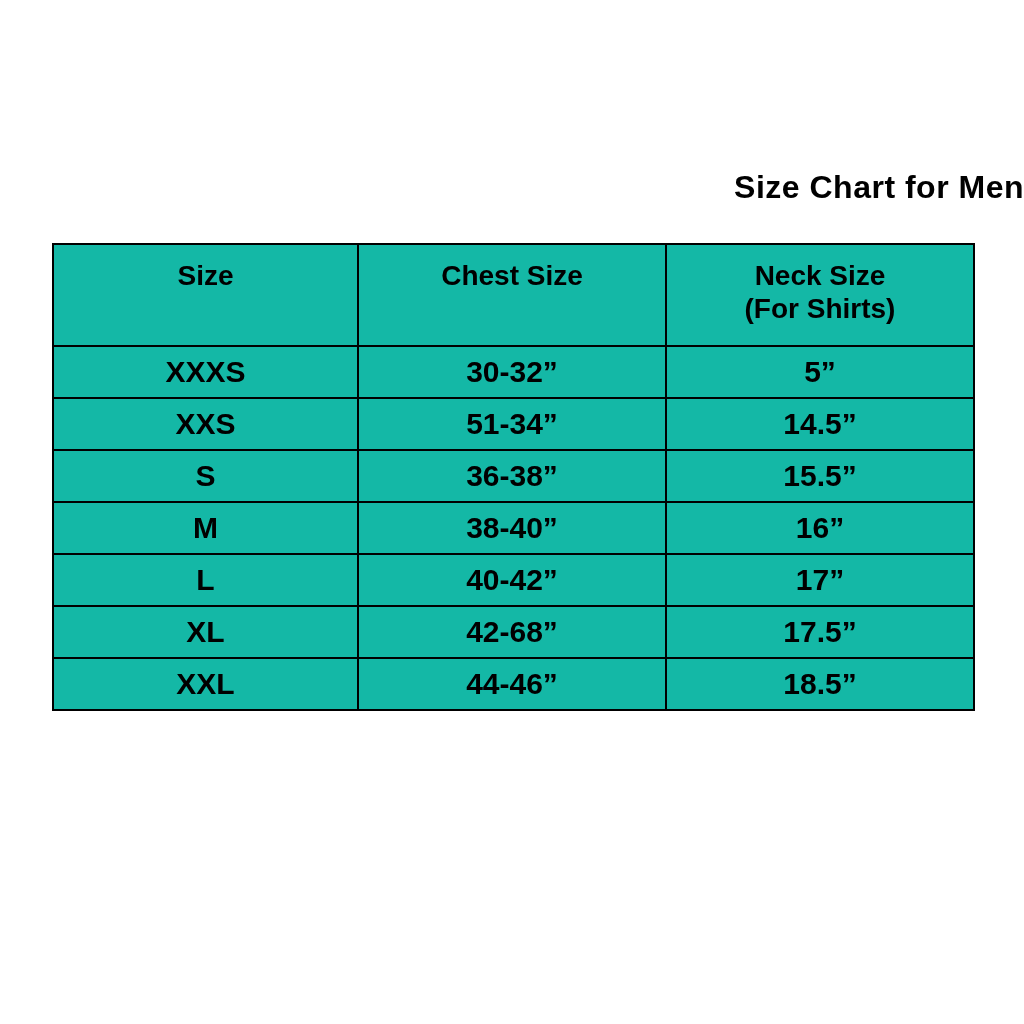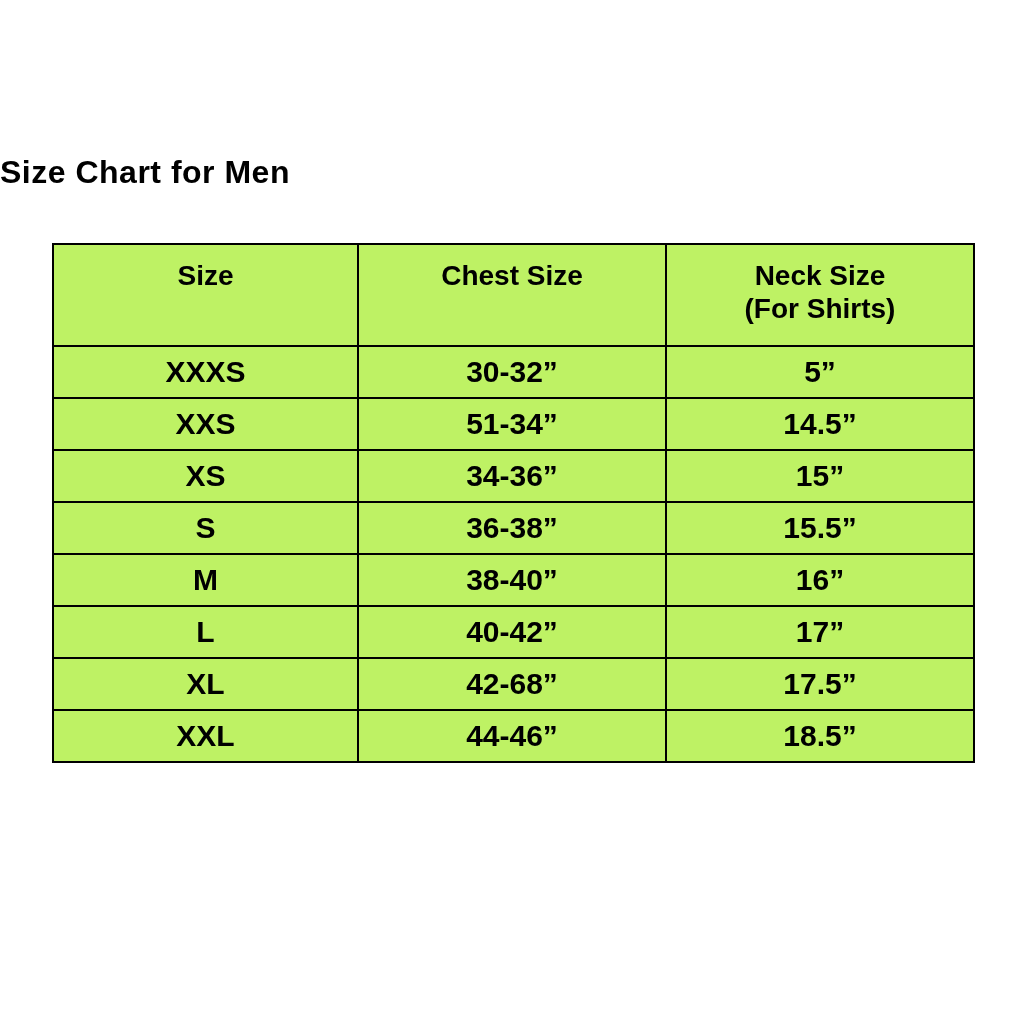--- a/index.html
+++ b/index.html
@@ -11,40 +11,40 @@
     position: relative;
     width: 1024px;
     height: 1024px;
     background: #ffffff;
     font-family: "Liberation Sans", sans-serif;
     color: #000000;
     overflow: hidden;
   }
   .chart-title {
     position: absolute;
-    top: 154px;
+    top: 169px;
     left: 0;
     width: 100%;
-    text-align: left;
+    text-align: right;
     font-size: 32px;
     font-weight: bold;
     letter-spacing: 0.5px;
   }
   table.size-chart {
     position: absolute;
     left: 52px;
     top: 243px;
     width: 921px;
     border-collapse: collapse;
     table-layout: fixed;
   }
   table.size-chart th,
   table.size-chart td {
     border: 2.5px solid #000000;
-    background: #bef264;
+    background: #14b8a6;
     text-align: center;
     font-weight: bold;
     color: #000000;
     padding: 0;
   }
   table.size-chart th {
     height: 86px;
     vertical-align: top;
     padding-top: 14px;
     font-size: 28px;
@@ -88,25 +88,20 @@
         <td>XXXS</td>
         <td>30-32”</td>
         <td>5”</td>
       </tr>
       <tr>
         <td>XXS</td>
         <td>51-34”</td>
         <td>14.5”</td>
       </tr>
       <tr>
-        <td>XS</td>
-        <td>34-36”</td>
-        <td>15”</td>
-      </tr>
-      <tr>
         <td>S</td>
         <td>36-38”</td>
         <td>15.5”</td>
       </tr>
       <tr>
         <td>M</td>
         <td>38-40”</td>
         <td>16”</td>
       </tr>
       <tr>

